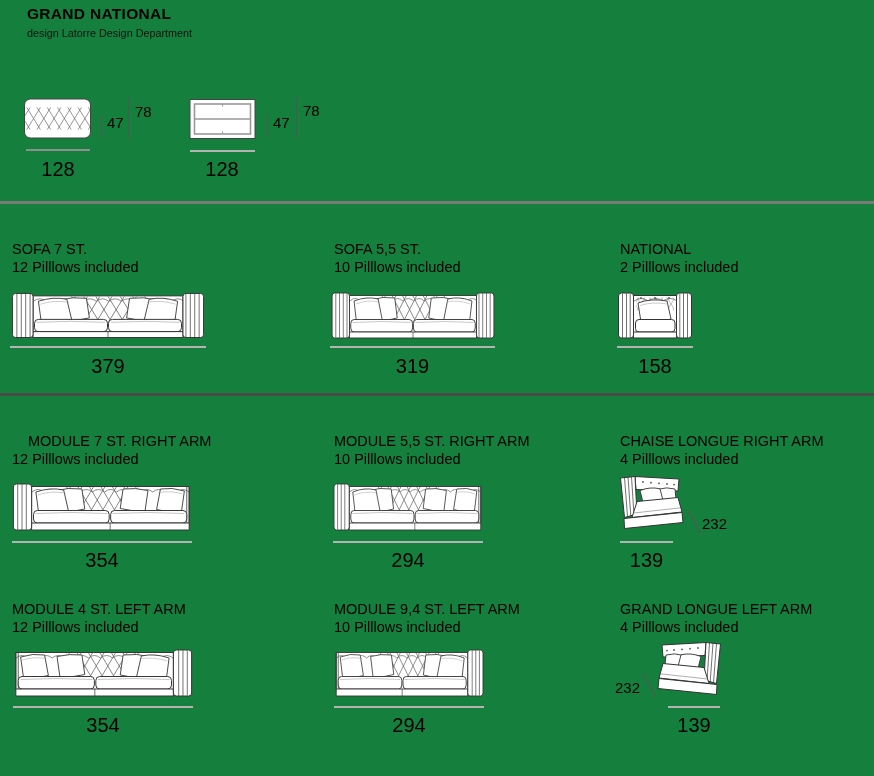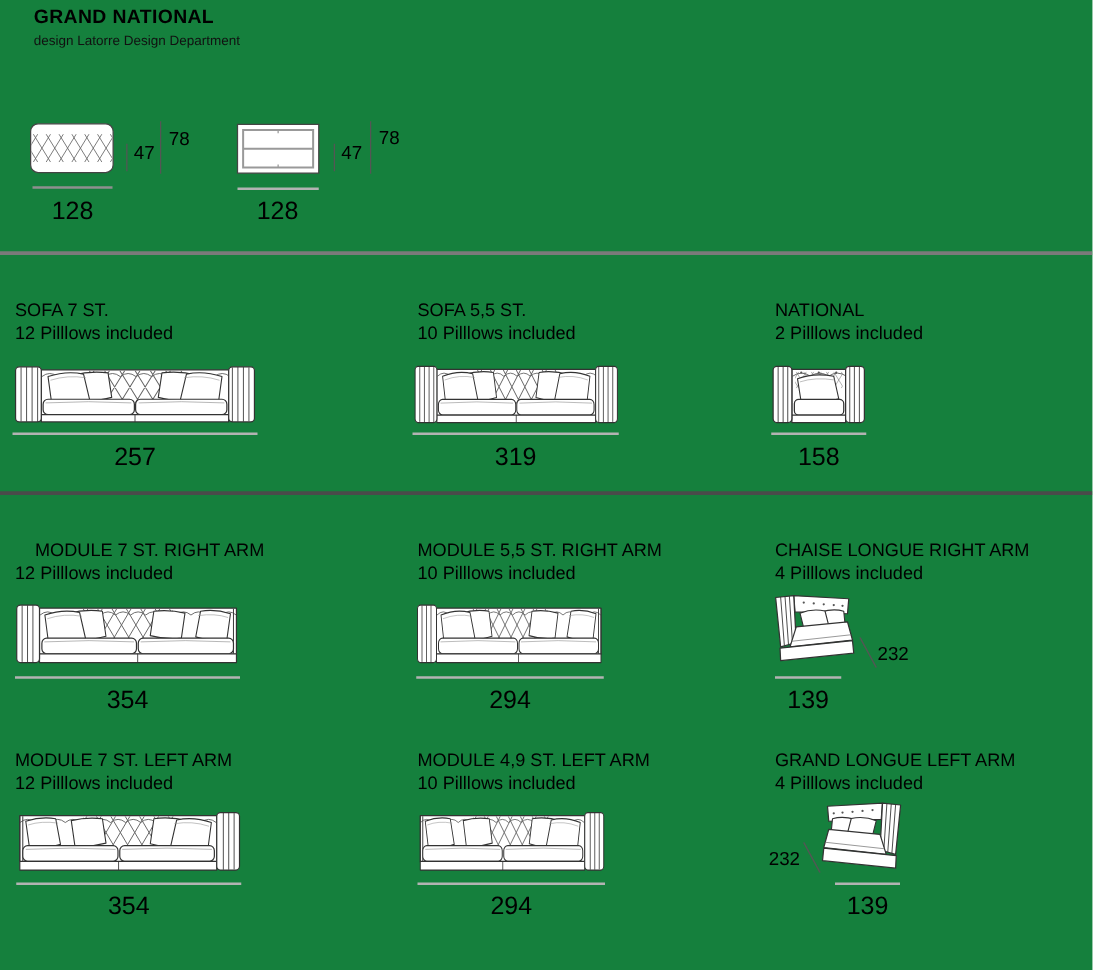--- a/index.html
+++ b/index.html
@@ -154,21 +154,21 @@
 
   <div class="divider1" style="top:201px"></div>
 
   <div>
     <div class="mt" style="left:12px;top:240px">SOFA 7 ST.</div>
     <div class="mp" style="left:12px;top:258px">12 Pilllows included</div>
     <svg class="draw" style="left:10px;top:287px" width="196" height="54" viewBox="0 0 200 54">
         <use href="#sofa-full"></use>
       </svg>
     <div class="dim" style="left:10px;top:346px;width:196px"></div>
-    <div class="num" style="left:10px;top:355px;width:196px">257</div>
+    <div class="num" style="left:10px;top:355px;width:196px">379</div>
   </div>
 
   <div>
     <div class="mt" style="left:334px;top:240px">SOFA 5,5 ST.</div>
     <div class="mp" style="left:334px;top:258px">10 Pilllows included</div>
     <svg class="draw" style="left:330px;top:287px" width="166" height="54" viewBox="0 0 200 54" preserveAspectRatio="none">
         <use href="#sofa-full"></use>
       </svg>
     <div class="dim" style="left:330px;top:346px;width:165px"></div>
     <div class="num" style="left:330px;top:355px;width:165px">319</div>
@@ -214,31 +214,31 @@
       </svg>
     <svg class="draw" style="left:686px;top:508px" width="18" height="28" viewBox="0 0 18 28">
       <line x1="2" y1="2" x2="15" y2="26" stroke="#555" stroke-width="1.2"></line>
     </svg>
     <div class="numl" style="left:702px;top:515px">232</div>
     <div class="dim" style="left:620px;top:541px;width:53px"></div>
     <div class="num" style="left:620px;top:549px;width:53px">139</div>
   </div>
 
   <div>
-    <div class="mt" style="left:12px;top:600px">MODULE 7 ST. LEFT ARM</div>
+    <div class="mt" style="left:12px;top:600px">MODULE 4 ST. LEFT ARM</div>
     <div class="mp" style="left:12px;top:618px">12 Pilllows included</div>
     <svg class="draw flip" style="left:12px;top:644px" width="182" height="56" viewBox="0 0 190 56" preserveAspectRatio="none">
         <use href="#module-arm"></use>
       </svg>
     <div class="dim" style="left:13px;top:706px;width:180px"></div>
     <div class="num" style="left:13px;top:714px;width:180px">354</div>
   </div>
 
   <div>
-    <div class="mt" style="left:334px;top:600px">MODULE 4,9 ST. LEFT ARM</div>
+    <div class="mt" style="left:334px;top:600px">MODULE 9,4 ST. LEFT ARM</div>
     <div class="mp" style="left:334px;top:618px">10 Pilllows included</div>
     <svg class="draw flip" style="left:333px;top:644px" width="152" height="56" viewBox="0 0 190 56" preserveAspectRatio="none">
         <use href="#module-arm"></use>
       </svg>
     <div class="dim" style="left:334px;top:706px;width:150px"></div>
     <div class="num" style="left:334px;top:714px;width:150px">294</div>
   </div>
 
   <div>
     <div class="mt" style="left:620px;top:600px">GRAND LONGUE LEFT ARM</div>

